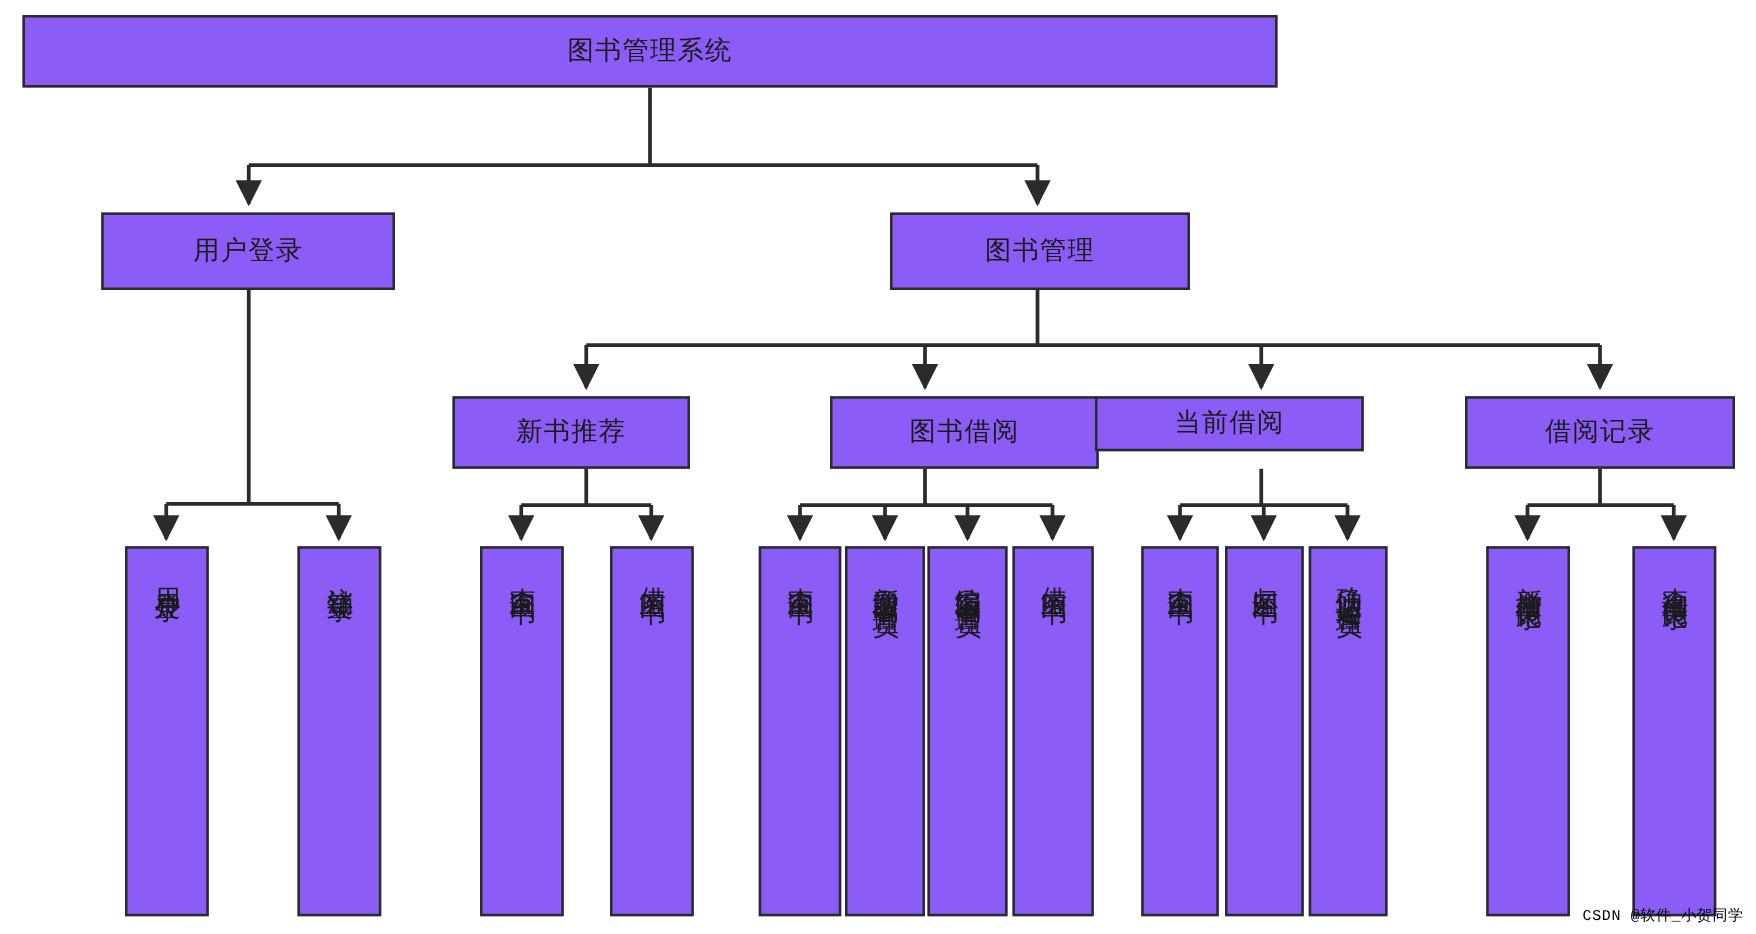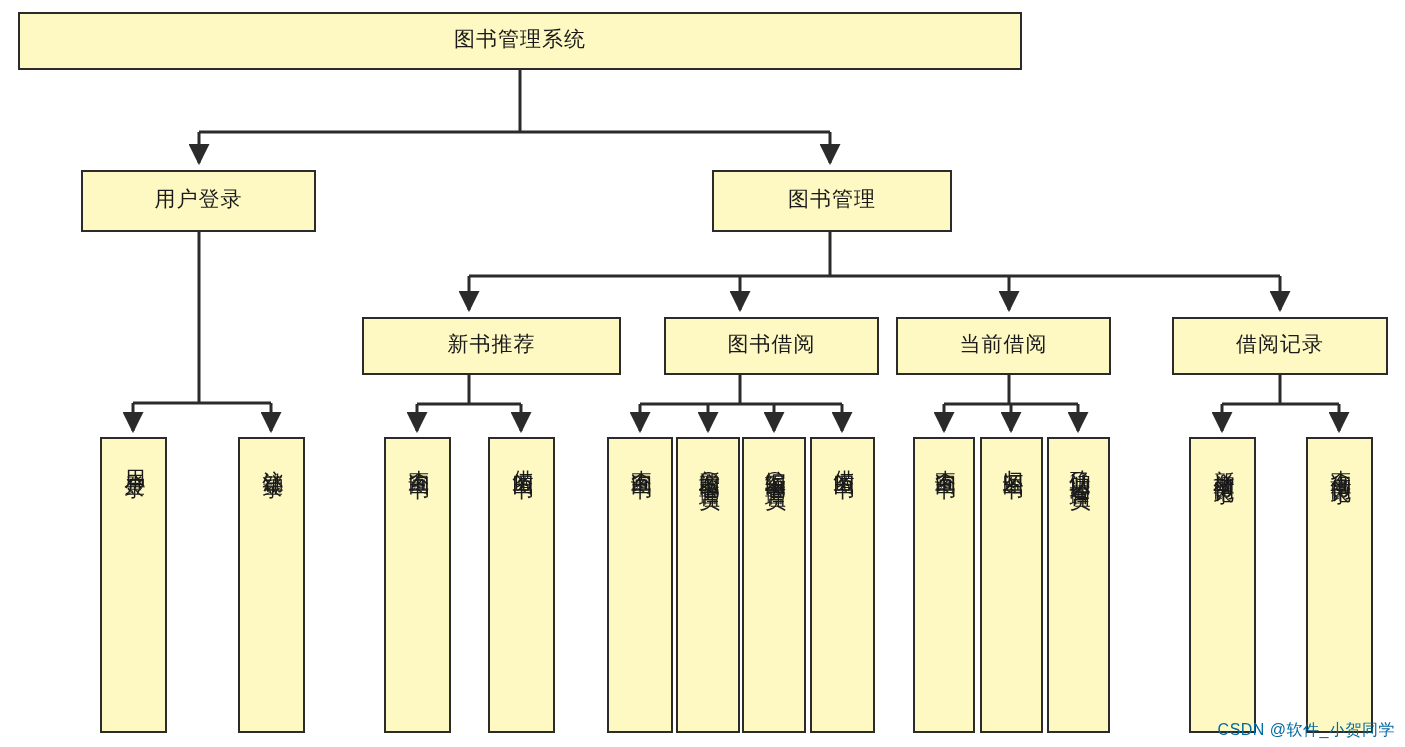--- a/index.html
+++ b/index.html
@@ -15,28 +15,27 @@
     width:1405px;height:747px;
   }
   #wires{
     position:absolute;left:0;top:0;
     width:1405px;height:747px;
     pointer-events:none;
   }
   .node{
     position:absolute;
     box-sizing:border-box;
-    background:#fef9c3;
+    background:#8b5cf6;
     border:2px solid #2b2b2b;
     display:flex;
     align-items:center;
     justify-content:center;
     color:#1a1a1a;
     z-index:2;
-    font-family:Liberation Mono, monospace;
   }
   .node .label{
     display:block;
     text-align:center;
     line-height:1.18;
     white-space:nowrap;
   }
   
   .h-node .label{
     font-size:21px;
@@ -51,25 +50,26 @@
     writing-mode:vertical-rl;
     text-orientation:upright;
     font-size:21px;
     letter-spacing:3px;
     line-height:1;
   }
   #watermark{
     position:absolute;
     right:10px;
     bottom:6px;
-    font-size:16px;
-    color:#0369a1;
+    font-size:12px;
+    color:#000000;
     z-index:3;
     white-space:nowrap;
     letter-spacing:0.5px;
+    font-family:Liberation Mono, monospace;
   }
 </style>
 </head>
 <body>
 
 <div id="diagram">
 
   <svg id="wires" viewBox="0 0 1405 747" width="1405" height="747">
     <defs>
       <marker id="arrow" viewBox="0 0 10 10" refX="9" refY="5" markerWidth="7" markerHeight="7" orient="auto-start-reverse">
@@ -127,27 +127,27 @@
     <span class="label">图书管理系统</span>
   </div>
 
   <div class="node h-node" style="left:81px;top:170px;width:235px;height:62px;">
     <span class="label">用户登录</span>
   </div>
   <div class="node h-node" style="left:712px;top:170px;width:240px;height:62px;">
     <span class="label">图书管理</span>
   </div>
 
-  <div class="node h-node" style="left:362px;top:317px;width:259px;height:58px;">
+  <div class="node h-node" style="left:362px;top:317px;width:190px;height:58px;">
     <span class="label">新书推荐</span>
   </div>
   <div class="node h-node" style="left:633px;top:317px;width:215px;height:58px;margin-left:31px;">
     <span class="label">图书借阅</span>
   </div>
-  <div class="node h-node" style="left:896px;top:317px;width:215px;height:58px;align-items:center;">
+  <div class="node h-node" style="left:876px;top:317px;width:215px;height:44px;align-items:center;">
     <span class="label">当前借阅</span>
   </div>
   <div class="node h-node" style="left:1172px;top:317px;width:216px;height:58px;">
     <span class="label">借阅记录</span>
   </div>
 
   <div class="node v-node" style="left:100px;top:437px;width:67px;height:296px;">
     <span class="label">用户登录</span>
   </div>
   <div class="node v-node" style="left:238px;top:437px;width:67px;height:296px;">

